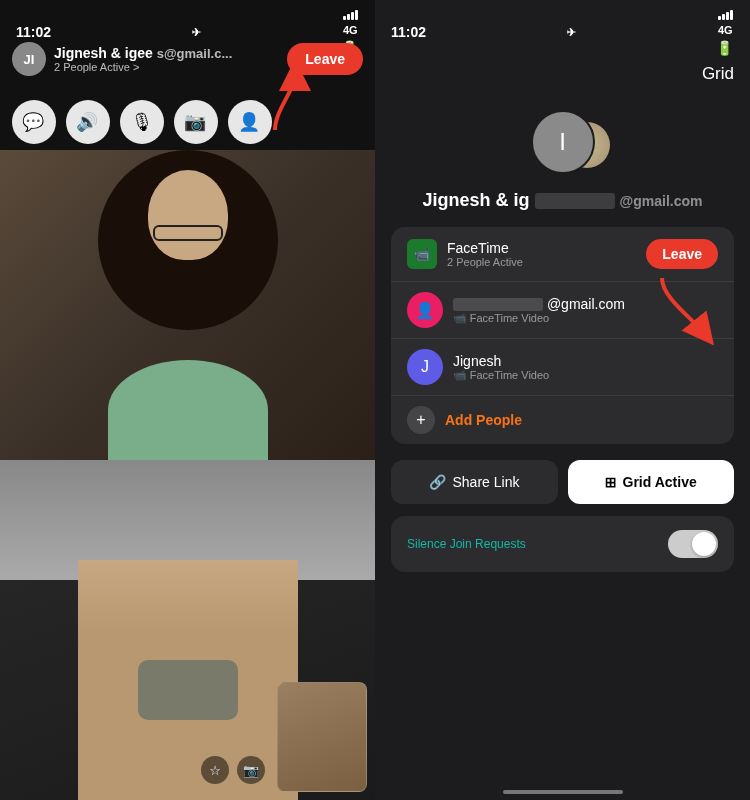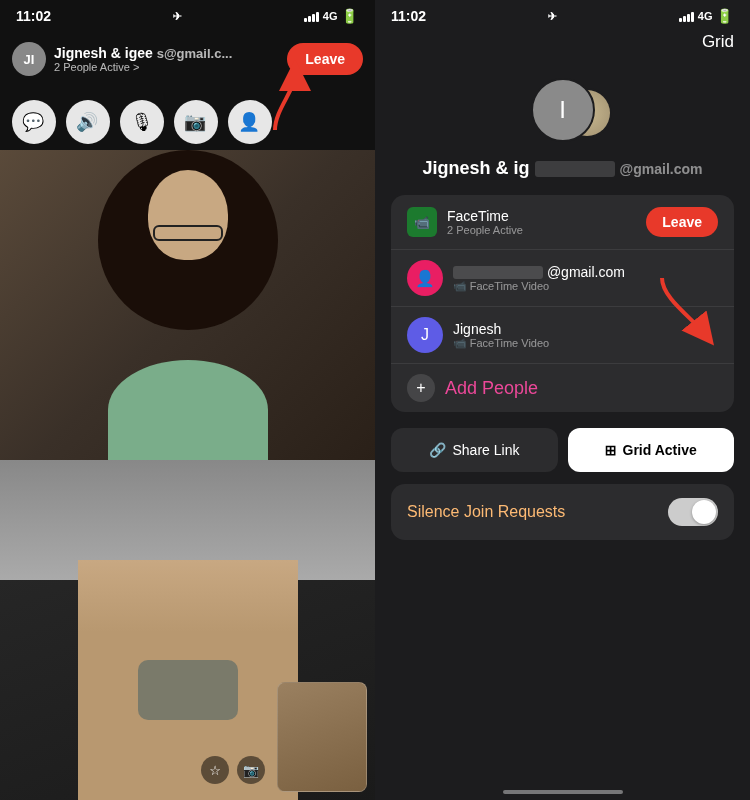--- a/index.html
+++ b/index.html
@@ -29,21 +29,21 @@
       align-items: center;
       padding: 8px 16px 4px;
       color: #fff;
       font-size: 13px;
       font-weight: 600;
       position: absolute;
       top: 0; left: 0; right: 0;
       z-index: 10;
     }
     .status-bar-left .time { font-size: 14px; font-weight: 700; }
-    .status-icons { display: flex; align-items: center; gap: 4px; font-size: 11px; }
+    .status-icons { display: flex; align-items: center; gap: 4px; font-size: 11px; flex-direction: column; }
 
     .call-header {
       position: absolute;
       top: 36px;
       left: 0; right: 0;
       z-index: 10;
       display: flex;
       align-items: center;
       padding: 6px 12px;
       justify-content: space-between;
@@ -371,21 +371,21 @@
       padding: 10px 16px;
     }
     .add-icon {
       width: 28px; height: 28px;
       border-radius: 50%;
       background: rgba(255,255,255,0.12);
       display: flex; align-items: center; justify-content: center;
       color: #fff;
       font-size: 16px;
     }
-    .add-label { color: #ec4899; font-size: 18px; }
+    .add-label { color: #f97316; font-size: 14px; font-weight: bold; }
 
     
     .action-buttons {
       display: flex;
       gap: 10px;
       margin: 4px 16px 8px;
     }
     .share-link-btn {
       flex: 1;
       background: #2c2c2e;
@@ -420,21 +420,21 @@
     
     .silence-row {
       background: #2c2c2e;
       border-radius: 14px;
       margin: 4px 16px;
       padding: 14px 16px;
       display: flex;
       align-items: center;
       justify-content: space-between;
     }
-    .silence-label { color: #fdba74; font-size: 16px; }
+    .silence-label { color: #14b8a6; font-size: 12px; }
     .toggle {
       width: 50px; height: 28px;
       background: #ccc;
       border-radius: 14px;
       position: relative;
       cursor: pointer;
     }
     .toggle-knob {
       position: absolute;
       top: 2px; right: 2px;

